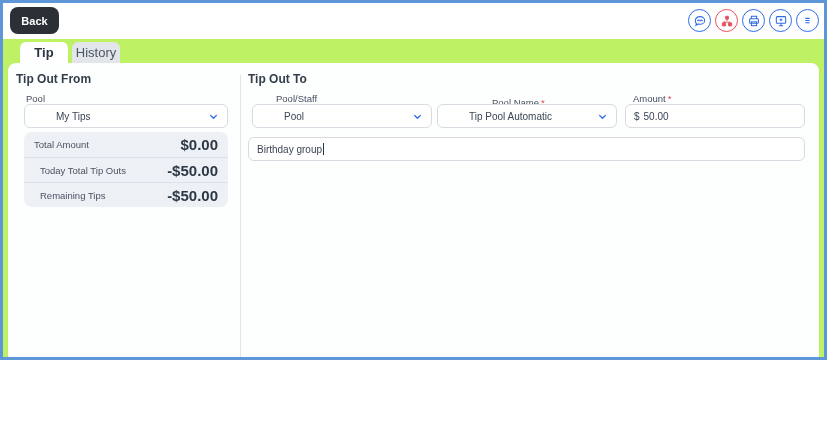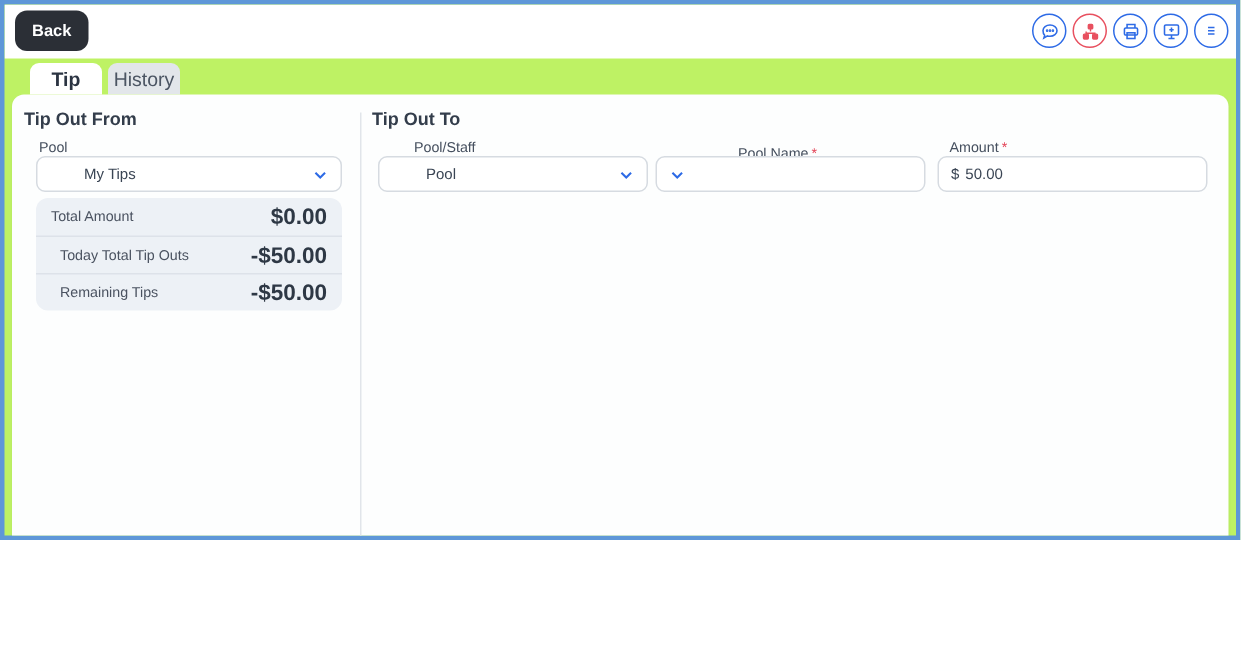--- a/index.html
+++ b/index.html
@@ -204,29 +204,34 @@
     </div>
 
     <div class="select-box" style="left:244px; top:41px; width:180px;">
       <span class="val">Pool</span>
       <svg width="11" height="11" viewBox="0 0 24 24" fill="none" stroke="#2e6be6" stroke-width="3">
           <path d="M5 9l7 7 7-7"></path>
         </svg>
     </div>
 
     <div class="select-box" style="left:429px; top:41px; width:180px;">
+      <span class="val">Tip Pool Automatic</span>
       <svg width="11" height="11" viewBox="0 0 24 24" fill="none" stroke="#2e6be6" stroke-width="3">
           <path d="M5 9l7 7 7-7"></path>
         </svg>
     </div>
 
     <div class="text-box" style="left:617px; top:41px; width:180px;">
       <span>$</span>
       <span style="margin-left:4px;">50.00</span>
     </div>
 
+    <div class="text-box" style="left:240px; top:74px; width:557px;">
+      <span>Birthday group</span>
+        <span class="caret-bar"></span>
+    </div>
   </div>
 
   <div class="footer">
     <button class="tipout-btn">Tip Out</button>
   </div>
 
 </div>
 
 </body></html>

